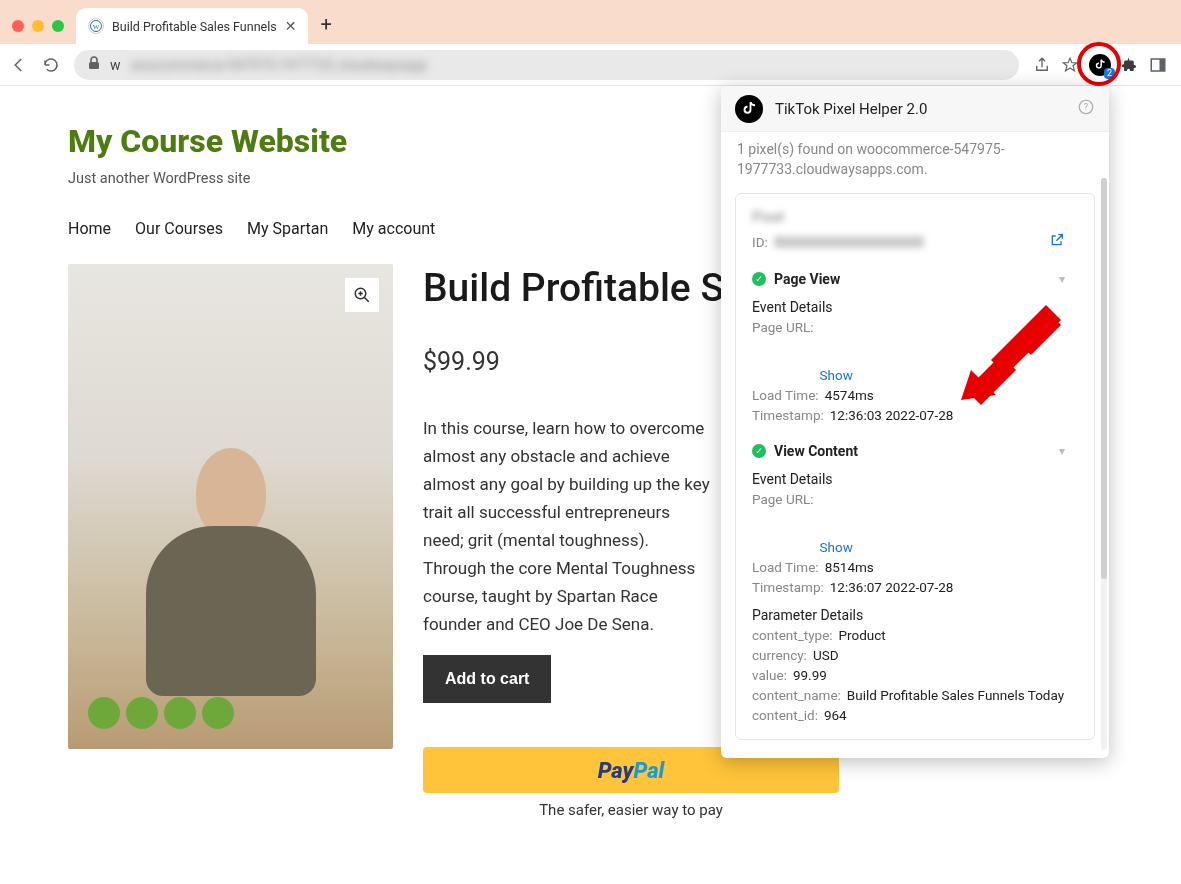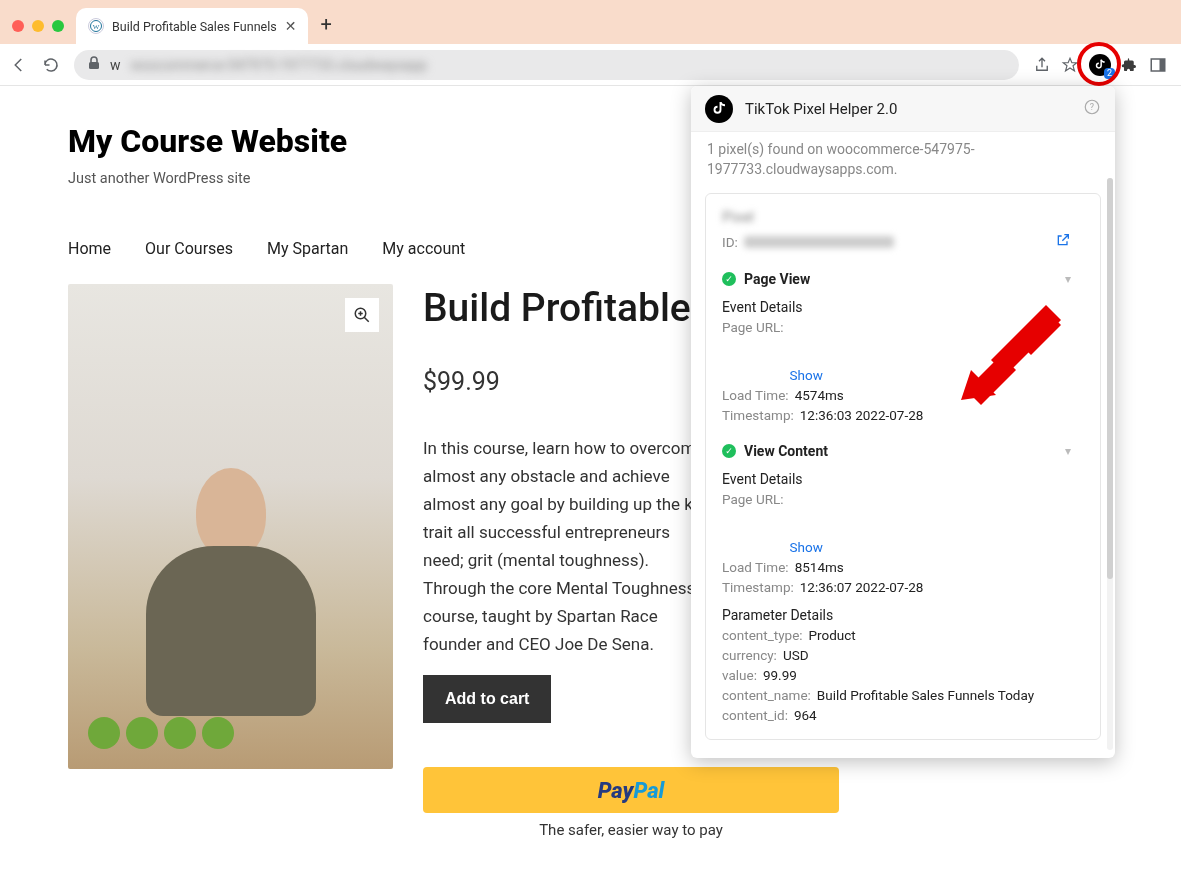--- a/index.html
+++ b/index.html
@@ -21,40 +21,40 @@
   .addr-bar .blur { filter: blur(4px); color:#888; }
   .addr-bar .path { color: #5f6368; }
   .right-icons { display: flex; align-items: center; gap: 10px; padding-right: 4px; }
   .ext-highlight { position: relative; }
   .ext-highlight .circle { position: absolute; top: -12px; left: -12px; width: 44px; height: 44px; border: 4px solid #e60000; border-radius: 50%; pointer-events: none; }
   .ext-icon { width: 22px; height: 22px; border-radius: 50%; background: #000; display:flex; align-items:center; justify-content:center; position:relative; }
   .ext-badge { position:absolute; bottom:-3px; right:-4px; background:#1a73e8; color:#fff; font-size:9px; border-radius:4px; padding:0 3px; line-height:11px; }
 
   
   .page { padding: 36px 0 0 68px; position: relative; }
-  .site-title { font-size: 32px; font-weight: 800; color: #000000; }
+  .site-title { font-size: 32px; font-weight: 800; color: #4d7c0f; }
   .tagline { color: #555; font-size: 14.5px; margin-top: 10px; }
-  .menu { display: flex; gap: 34px; margin-top: 52px; font-size: 16px; color: #222; }
+  .menu { display: flex; gap: 24px; margin-top: 32px; font-size: 16px; color: #222; }
   .menu-item { cursor: pointer; }
 
   .product-row { display: flex; gap: 30px; margin-top: 26px; }
   .product-image { width: 325px; height: 485px; background: linear-gradient(180deg,#e8e6e1 0%, #ded9d2 40%, #c9b99a 75%, #b89b74 100%); position: relative; border-radius: 2px; }
   .zoom-btn { position: absolute; top: 14px; right: 14px; width: 34px; height: 34px; background: #fff; display: flex; align-items: center; justify-content: center; font-size: 18px; color: #333; }
   .product-info { flex: 1; padding-right: 40px; }
   .product-title { font-size: 39px; font-weight: 500; color: #1a1a1a; line-height: 1.25; }
   .price { font-size: 25px; color: #333; margin-top: 34px; }
   .desc { font-size: 17px; color: #333; margin-top: 38px; line-height: 1.65; max-width: 290px; }
   .add-cart { margin-top: 17px; background: #333; color: #fff; border: none; padding: 15px 22px; font-size: 16px; font-weight: 600; cursor: pointer; }
   .paypal-btn { margin-top: 44px; width: 416px; height: 46px; background: #ffc439; border-radius: 4px; display: flex; align-items: center; justify-content: center; font-style: italic; font-weight: 800; font-size: 22px; cursor:pointer; }
   .paypal-btn .pay { color: #253b80; }
   .paypal-btn .pal { color: #179bd7; }
   .safer { text-align: center; width: 416px; font-size: 15px; color: #333; margin-top: 8px; }
 
   
-  .popup { position: absolute; top: 86px; right: 66px; width: 424px; background: #fff; border-radius: 6px; box-shadow: 0 4px 20px rgba(0,0,0,0.25); overflow: hidden; font-size: 14px; }
+  .popup { position: absolute; top: 86px; right: 72px; width: 388px; background: #fff; border-radius: 6px; box-shadow: 0 4px 20px rgba(0,0,0,0.25); overflow: hidden; font-size: 14px; }
   .popup-header { background: #f7f7f7; height: 46px; display: flex; align-items: center; padding: 0 14px; gap: 12px; border-bottom: 1px solid #eee; }
   .popup-logo { width: 28px; height: 28px; border-radius: 50%; background: #000; display:flex; align-items:center; justify-content:center; }
   .popup-title { font-size: 15px; color: #222; }
   .help-icon { margin-left: auto; color: #aaa; }
   .popup-body { padding: 0 14px 18px 14px; position: relative; }
   .found-text { color: #888; font-size: 14px; padding: 8px 2px 14px 2px; line-height:1.4; }
   .pixel-card { border: 1px solid #e5e5e5; border-radius: 6px; padding: 14px 29px 16px 16px; }
   .pixel-name { filter: blur(3px); color: #888; font-size:15px; }
   .pixel-id-row { display:flex; align-items:center; gap:6px; margin-top:6px; }
   .pixel-id-label { color:#888; font-size:13.5px; }

